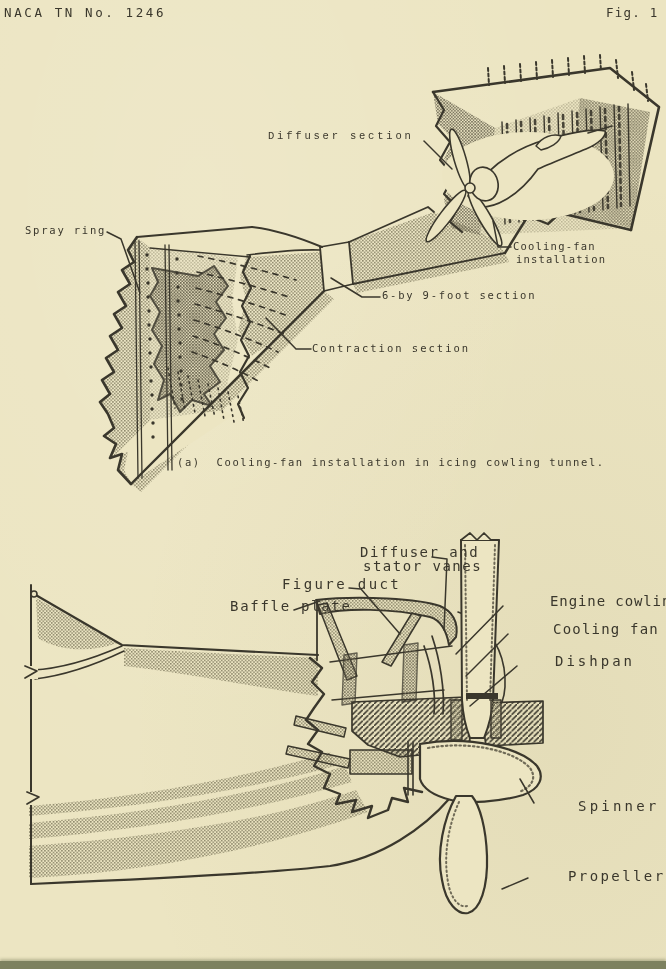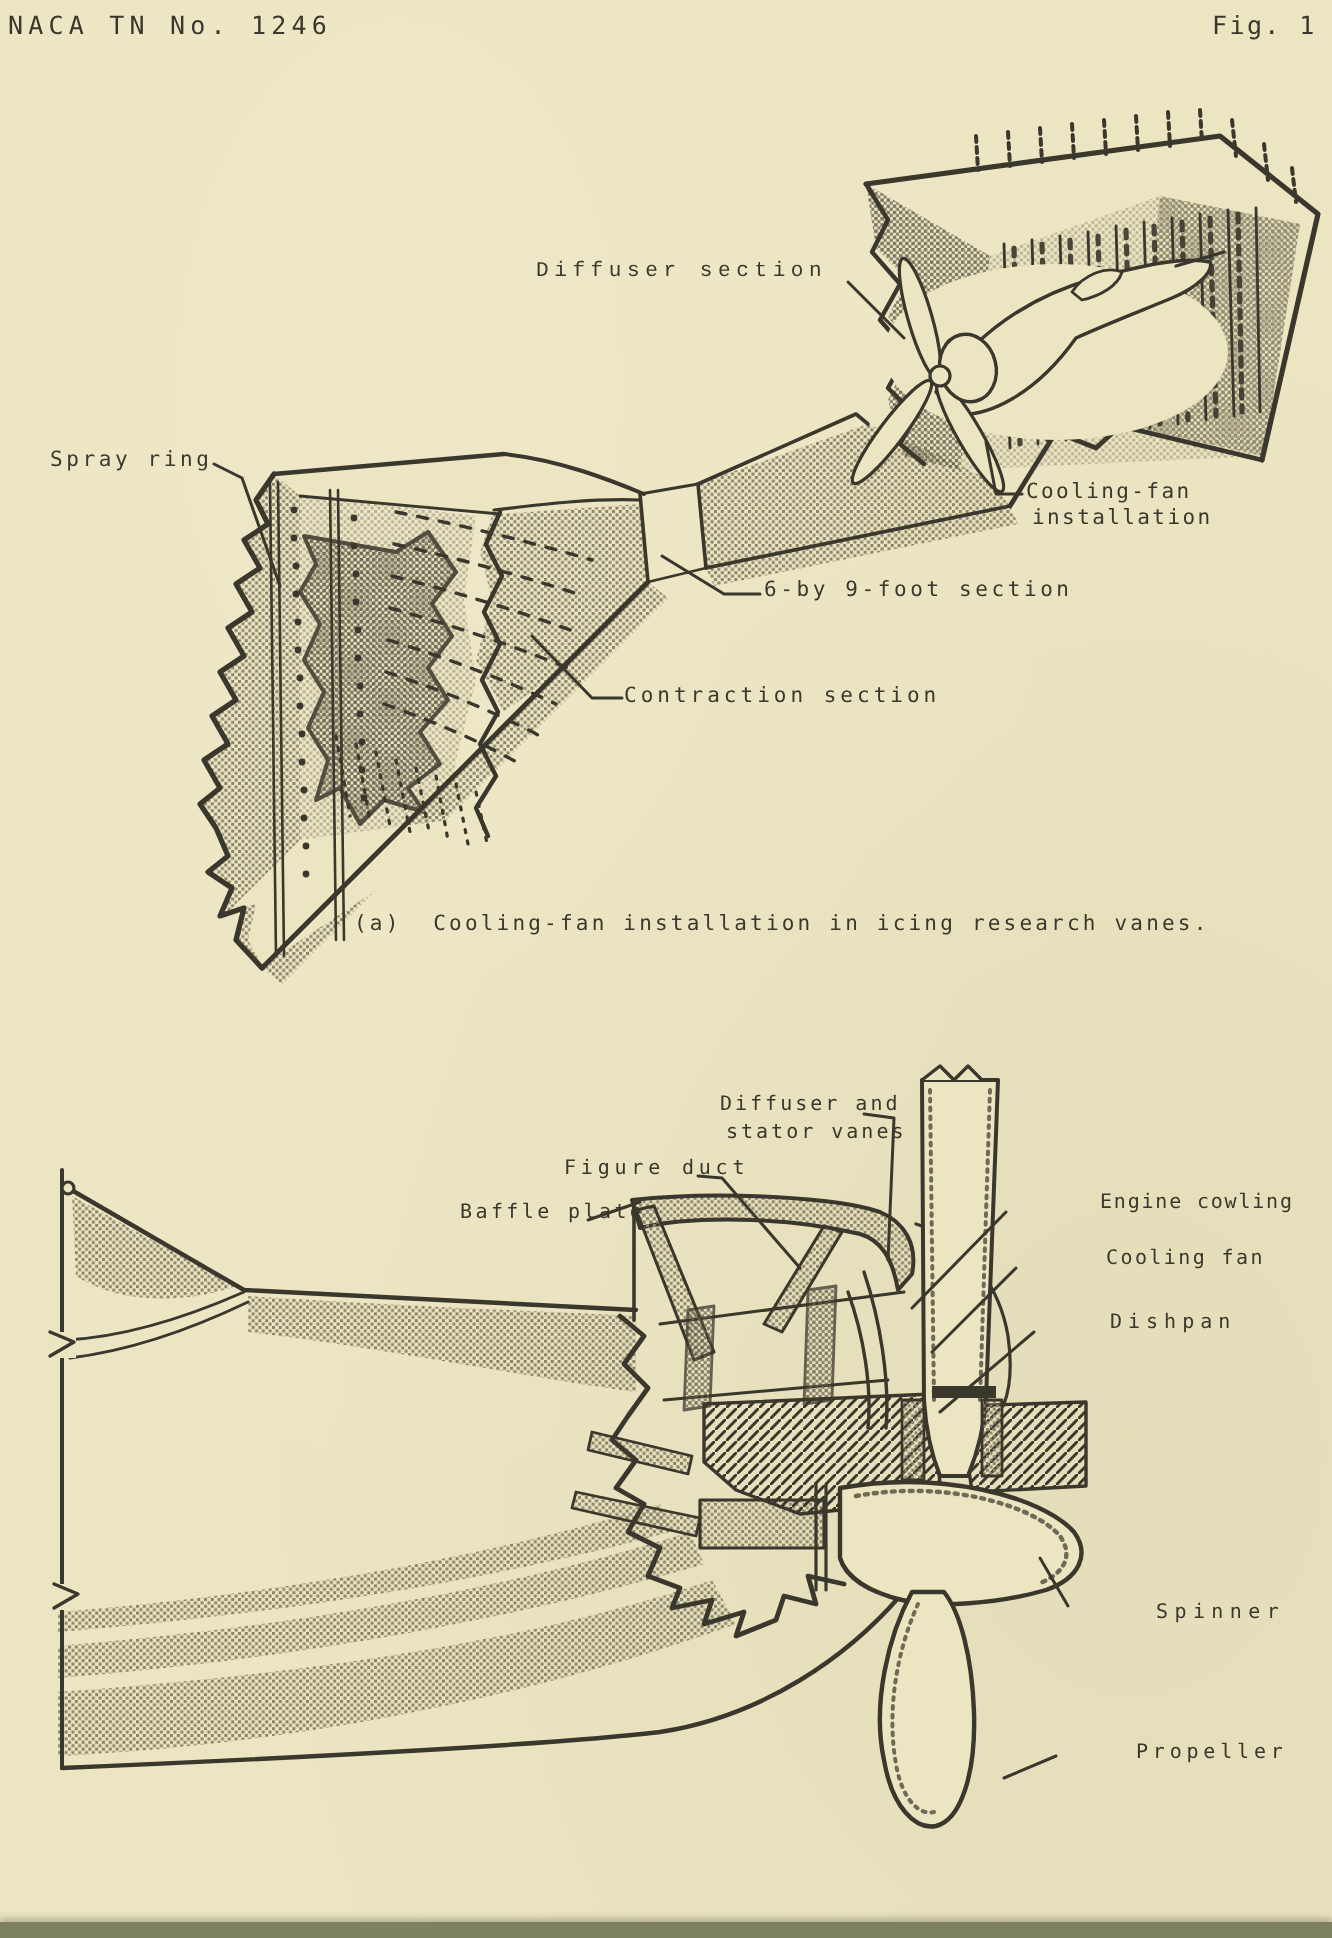--- a/index.html
+++ b/index.html
@@ -9,21 +9,21 @@
     background:
       radial-gradient(ellipse at 30% 20%, rgba(255,255,255,0.10), rgba(0,0,0,0) 60%),
       radial-gradient(ellipse at 85% 75%, rgba(120,110,60,0.07), rgba(0,0,0,0) 55%),
       var(--paper);
     font-family:"DejaVu Sans Mono", monospace; color:var(--ink);
   }
   svg{position:absolute; left:0; top:0;}
   .label{position:absolute; white-space:pre; color:var(--ink); line-height:13px;text-align:right;}
   .hdr{font-size:12.5px; letter-spacing:2.6px;}
   .la{font-size:10.5px; letter-spacing:2px;}
-  .lb{font-size:10px; letter-spacing:1.3px;padding-left:36px;}
+  .lb{font-size:14px; letter-spacing:1.3px;padding-left:36px;}
   .cap{font-size:10.5px; letter-spacing:1.6px;}
   .bold{font-weight:bold;}
   .advisory{position:absolute; left:340px; top:485px; width:290px; text-align:center;
     font-size:11px; font-weight:bold; letter-spacing:0.8px; line-height:12.5px;}
   .figcap{font-size:14px; letter-spacing:2.8px;}
   #page-edge{position:absolute; left:0; top:961px; width:666px; height:8px;
     background:#7d815f; box-shadow:0 -2px 3px rgba(90,95,60,0.35);}
 </style>
 </head>
 <body>
@@ -285,21 +285,21 @@
 
   <div class="label hdr" style="left:4px; top:6px;">NACA TN No. 1246</div>
   <div class="label hdr" style="left:606px; top:6px; letter-spacing:1.2px;">Fig. 1</div>
 
   <div class="label la" style="left:268px; top:130px; letter-spacing:2.8px;font-family:Liberation Mono, monospace;">Diffuser section</div>
   <div class="label la" style="left:25px; top:224px; letter-spacing:1.8px;">Spray ring</div>
   <div class="label la" style="left:513px; top:240px; letter-spacing:1.2px;">Cooling-fan</div>
   <div class="label la" style="left:516px; top:253px; letter-spacing:1.2px;">installation</div>
   <div class="label la" style="left:382px; top:289px; letter-spacing:1.8px;">6-by 9-foot section</div>
   <div class="label la" style="left:312px; top:342px; letter-spacing:2px;">Contraction section</div>
-  <div class="label cap" style="left:177px; top:456px;">(a)  Cooling-fan installation in icing research vanes.</div>
+  <div class="label cap" style="left:177px; top:456px;">(a)  Cooling-fan installation in icing cowling tunnel.</div>
 
 
   <div class="label lb" style="left:324px; top:546px; letter-spacing:1.5px;">Diffuser and</div>
   <div class="label lb" style="left:327px; top:560px; letter-spacing:1.5px;">stator vanes</div>
   <div class="label lb" style="left:246px; top:578px; letter-spacing:2.4px;">Figure duct</div>
   <div class="label lb" style="left:194px; top:600px; letter-spacing:1.7px;">Baffle plate</div>
   <div class="label lb" style="left:514px; top:595px; letter-spacing:0.9px;">Engine cowling</div>
   <div class="label lb" style="left:517px; top:623px; letter-spacing:1.2px;">Cooling fan</div>
   <div class="label lb" style="left:519px; top:655px; letter-spacing:3px;">Dishpan</div>
   <div class="label lb" style="left:542px; top:800px; letter-spacing:3.2px;">Spinner</div>

